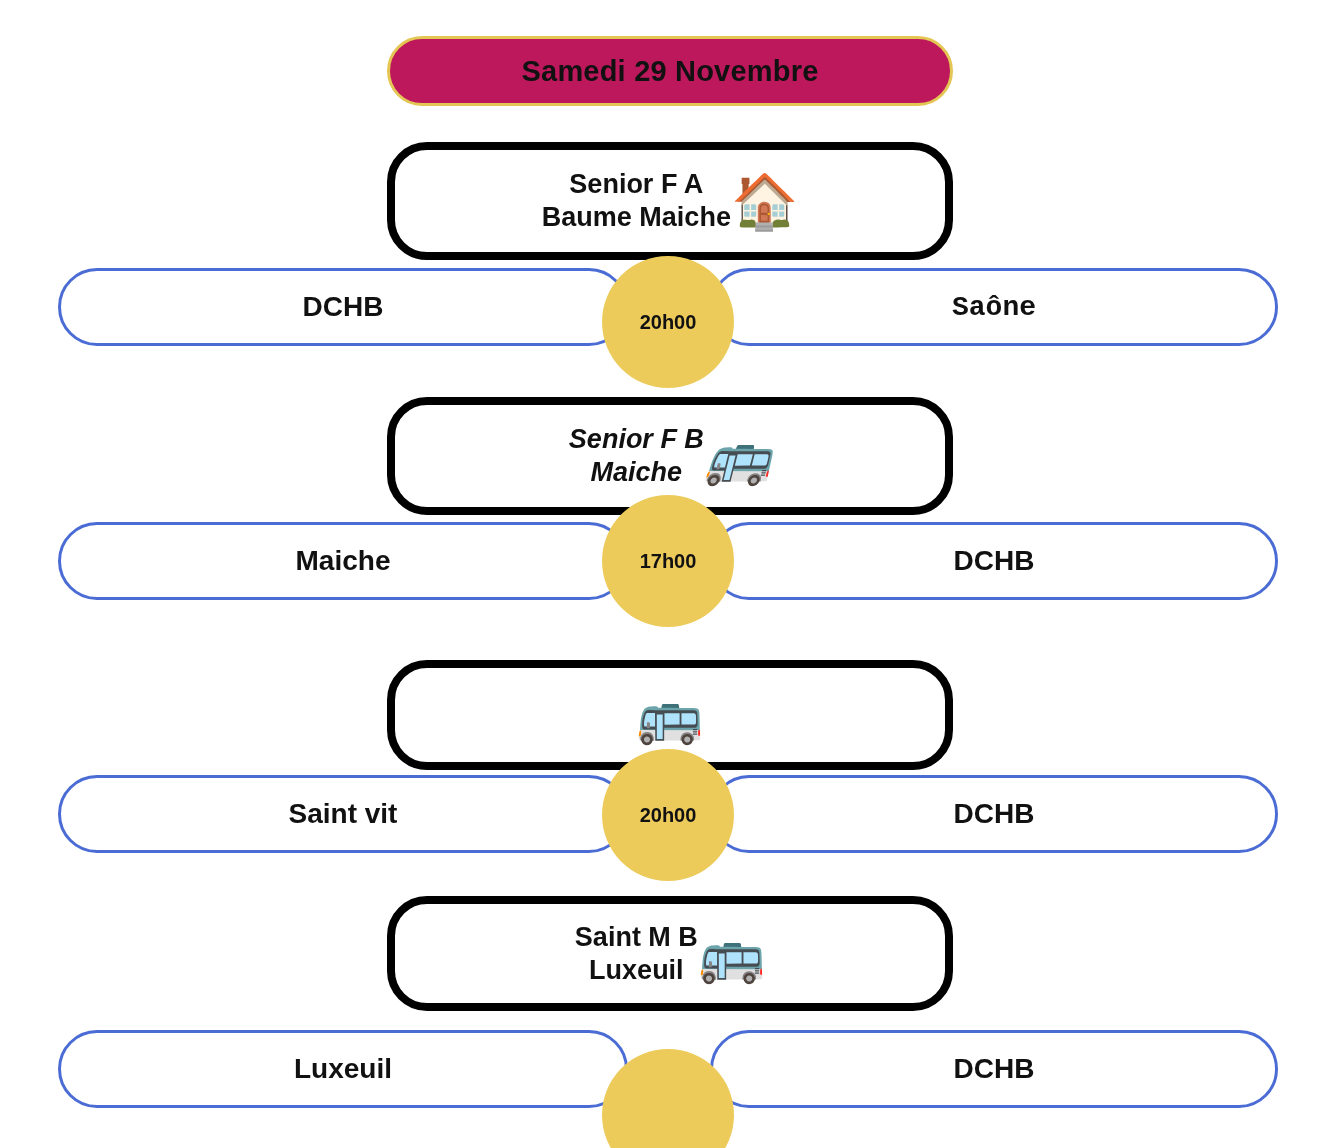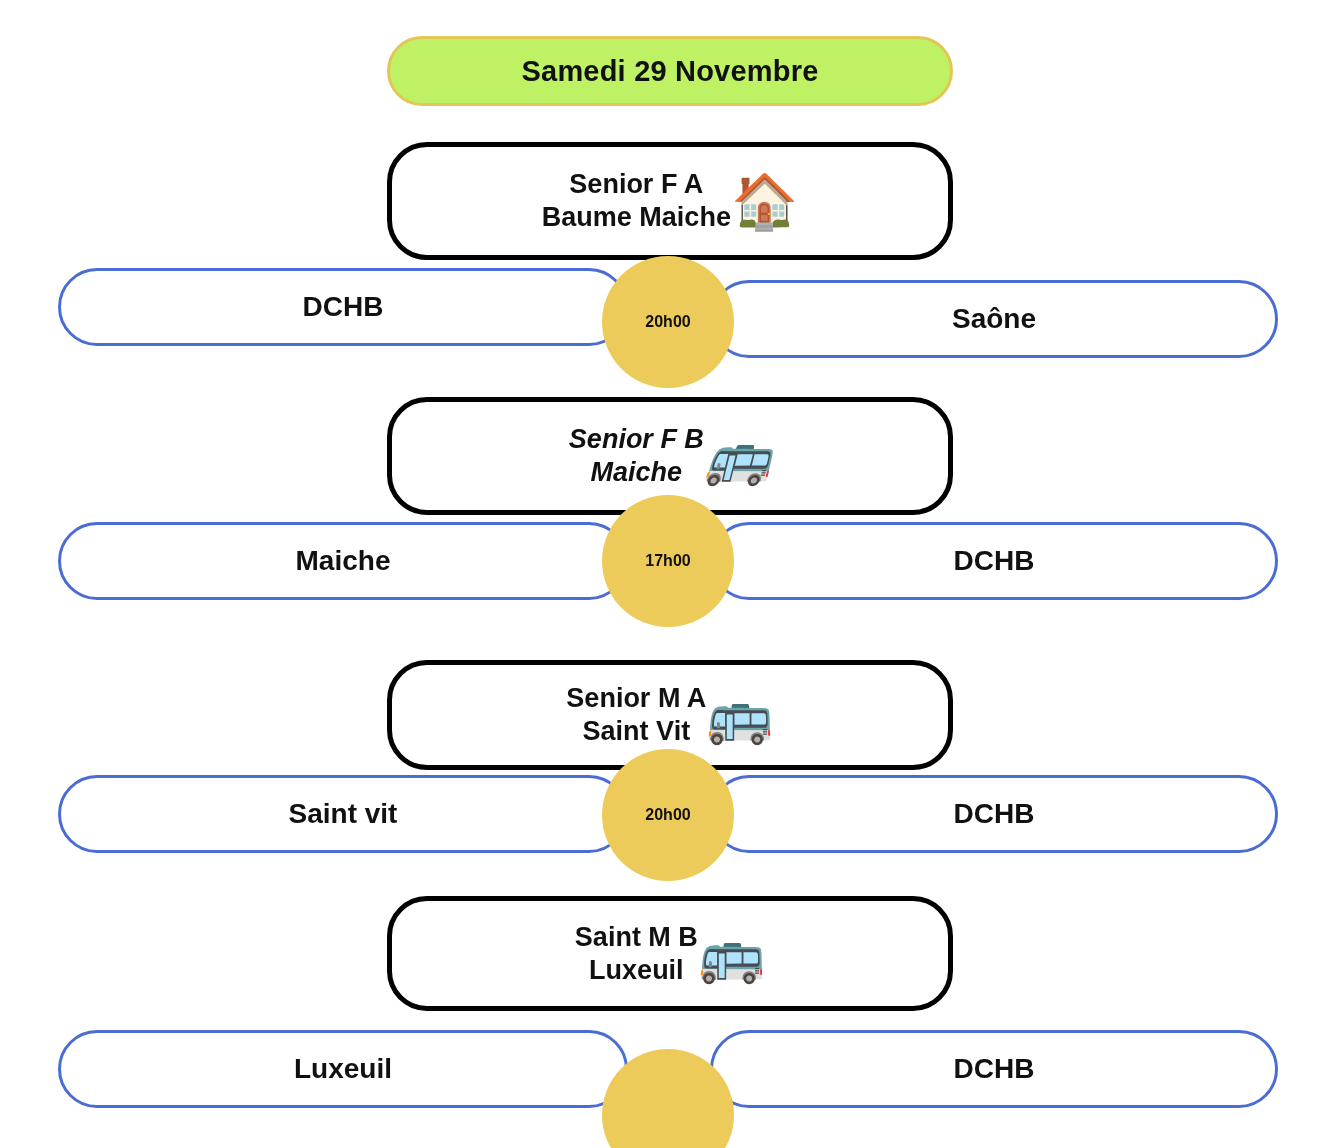--- a/index.html
+++ b/index.html
@@ -25,21 +25,21 @@
   
   .date-header {
     position: absolute;
     left: 387px;
     top: 36px;
     width: 566px;
     height: 70px;
     box-sizing: border-box;
     border: 3px solid #e3c653;
     border-radius: 38px;
-    background: #bef264;
+    background: #be185d;
     display: flex;
     align-items: center;
     justify-content: center;
   }
   .date-header-text {
     font-size: 29px;
     font-weight: bold;
     letter-spacing: 0.2px;
     color: #111111;
     white-space: nowrap;
@@ -51,21 +51,21 @@
     left: 0;
     width: 1336px;
   }
 
   
   .team-card {
     position: absolute;
     left: 387px;
     width: 566px;
     box-sizing: border-box;
-    border: 5px solid #000000;
+    border: 8px solid #000000;
     border-radius: 40px;
     background: #ffffff;
     display: flex;
     align-items: center;
     justify-content: center;
     z-index: 1;
   }
   .team-card-labels {
     display: flex;
     flex-direction: column;
@@ -121,21 +121,21 @@
     width: 132px;
     height: 132px;
     border-radius: 50%;
     background: #edcb5b;
     display: flex;
     align-items: center;
     justify-content: center;
     z-index: 3;
   }
   .time-badge-text {
-    font-size: 16px;
+    font-size: 20px;
     font-weight: bold;
     color: #111111;
     white-space: nowrap;
   }
 </style>
 </head>
 <body>
 
 <div class="board">
 
@@ -149,21 +149,21 @@
         <span class="team-card-category">Senior F A</span>
         <span class="team-card-opponent">Baume Maiche</span>
       </div>
       <span class="venue-icon">🏠</span>
     </div>
 
     <div class="pill pill-home" style="top:268px;">
       <span class="pill-text">DCHB</span>
     </div>
 
-    <div class="pill pill-away" style="top:280px;">
+    <div class="pill pill-away" style="top:268px;font-family:Liberation Mono, monospace;">
       <span class="pill-text">Saône</span>
     </div>
 
     <div class="time-badge" style="top:256px;">
       <span class="time-badge-text">20h00</span>
     </div>
   </div>
 
   <div class="match" style="top:0;">
     <div class="team-card" style="top:397px; height:118px;font-style:italic;">
@@ -182,24 +182,20 @@
       <span class="pill-text">DCHB</span>
     </div>
 
     <div class="time-badge" style="top:495px;">
       <span class="time-badge-text">17h00</span>
     </div>
   </div>
 
   <div class="match" style="top:0;">
     <div class="team-card" style="top:660px; height:110px;">
-      <div class="team-card-labels">
-        <span class="team-card-category">Senior M A</span>
-        <span class="team-card-opponent">Saint Vit</span>
-      </div>
       <span class="venue-icon">🚌</span>
     </div>
 
     <div class="pill pill-home" style="top:775px;">
       <span class="pill-text">Saint vit</span>
     </div>
 
     <div class="pill pill-away" style="top:775px;">
       <span class="pill-text">DCHB</span>
     </div>

